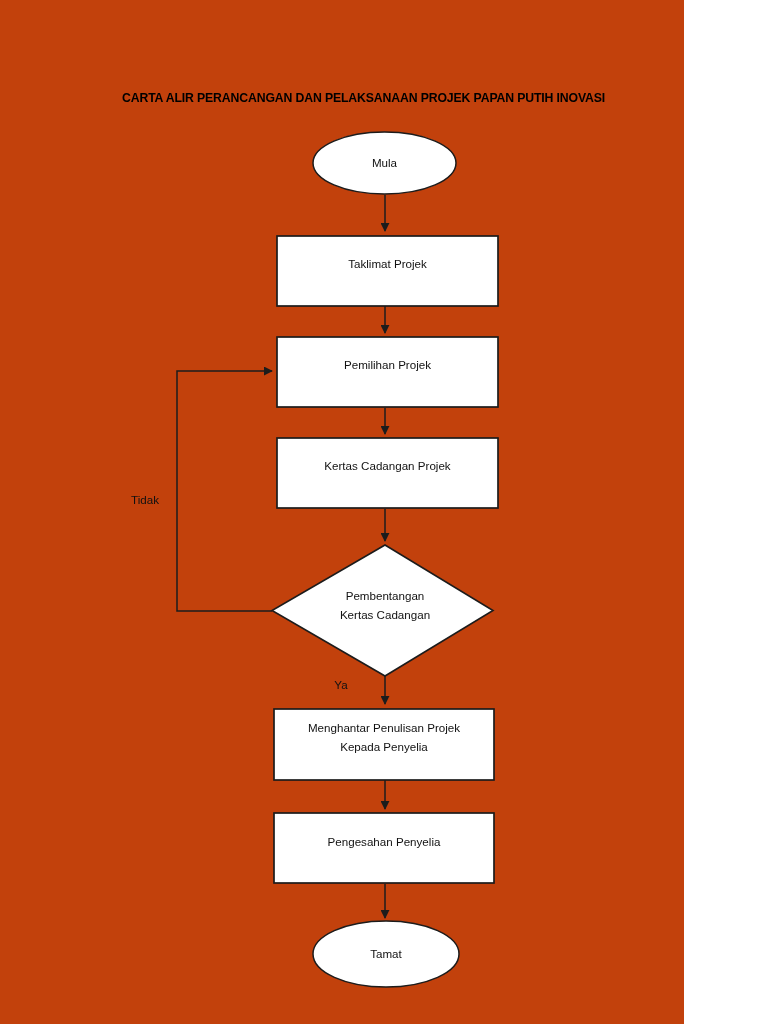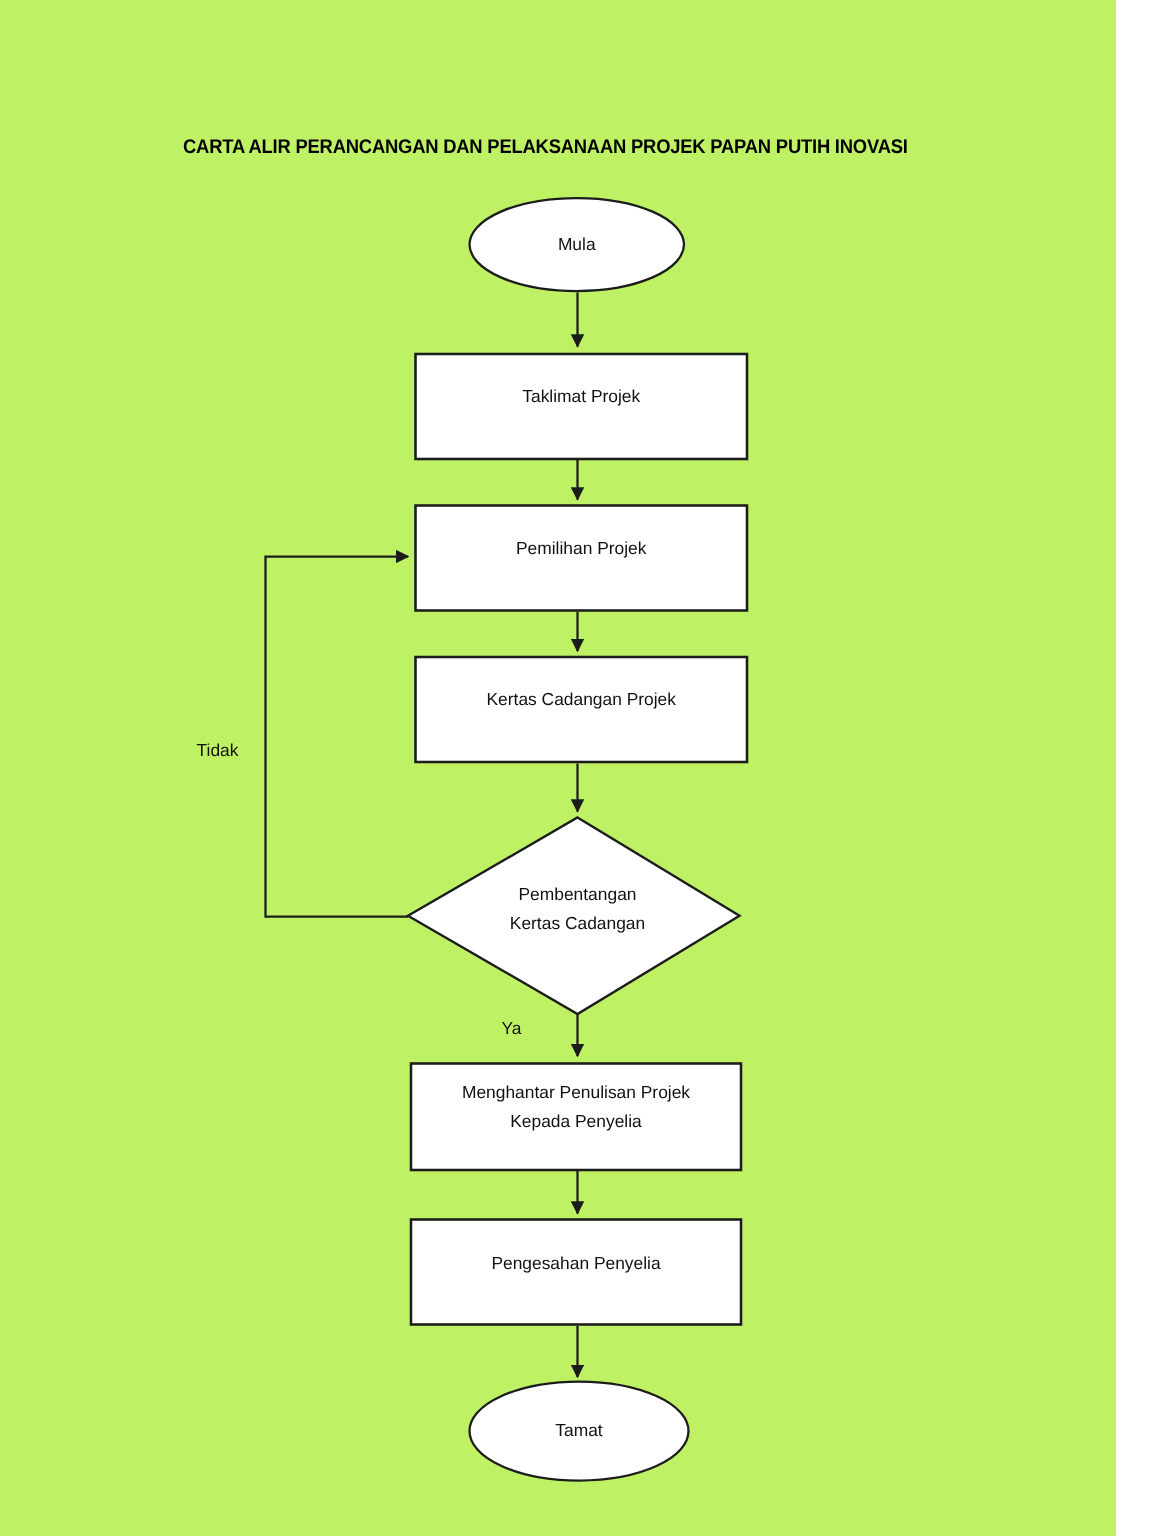--- a/index.html
+++ b/index.html
@@ -10,23 +10,23 @@
   body {
     width: 768px;
     height: 1024px;
     font-family: "Liberation Sans", sans-serif;
     color: #1a1a1a;
     position: relative;
     overflow: hidden;
   }
   #flowchart-page {
     position: relative;
-    width: 744px;
+    width: 684px;
     height: 1024px;
-    background: #bef264;
+    background: #c2410c;
   }
   #chart-title {
     position: absolute;
     left: 122px;
     top: 90px;
     font-family: "Liberation Sans", sans-serif;
     font-weight: bold;
     font-size: 13.2px;
     letter-spacing: -0.15px;
     transform: scaleX(0.93);

